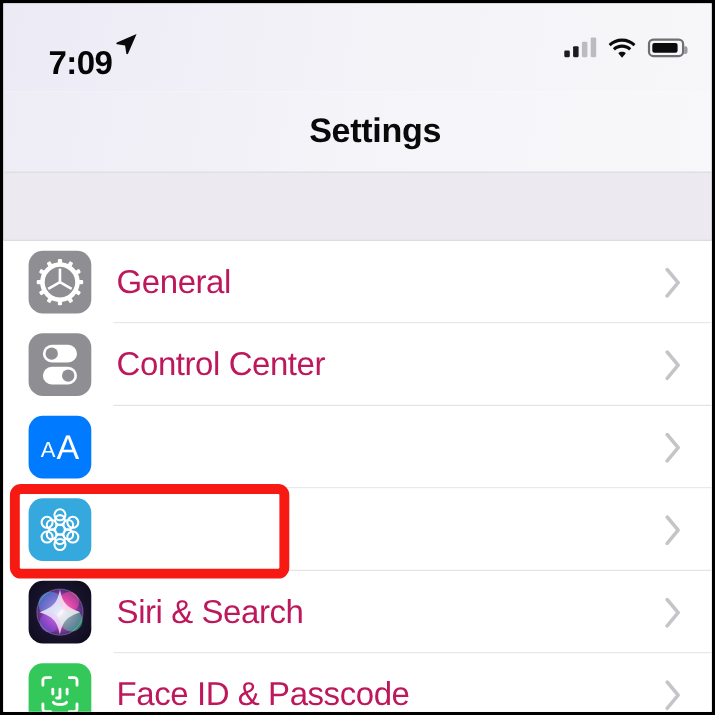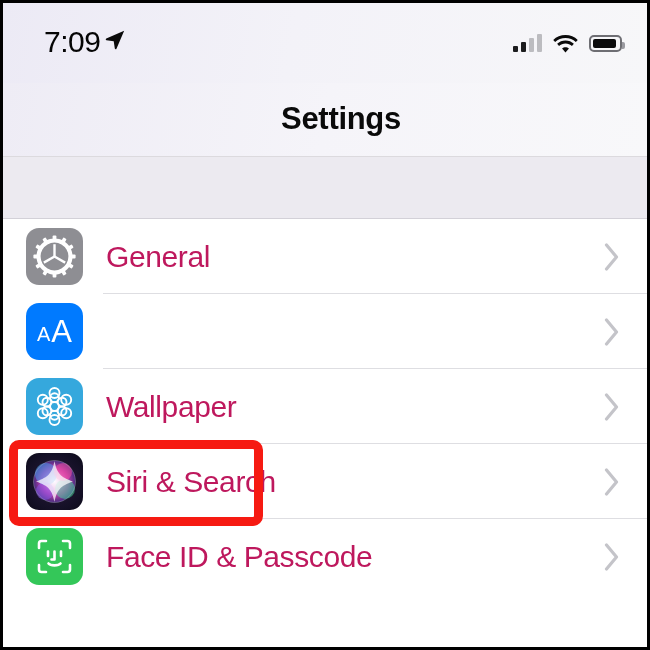--- a/index.html
+++ b/index.html
@@ -27,23 +27,23 @@
     position: absolute;
     top: 0; left: 0;
     width: 100%;
     height: 80px;
     background: linear-gradient(100deg, #eceaf5 0%, #f3f2f8 45%, #f7f7f9 100%);
     box-sizing: border-box;
   }
   .status-time {
     position: absolute;
     left: 41px;
-    top: 22px;
+    top: 38px;
     font-size: 30px;
-    font-weight: 400;
+    font-weight: 700;
     color: #050505;
     letter-spacing: -0.5px;
   }
   .loc-arrow {
     position: absolute;
     left: 101px;
     top: 26px;
     width: 22px;
     height: 22px;
   }
@@ -279,20 +279,35 @@
           </g>
         </svg>
       </div>
       <div class="row-label">General</div>
       <svg class="chevron" viewBox="0 0 16 28">
         <path d="M2.5 2 L12.5 14 L2.5 26" stroke="#c4c4c9" stroke-width="3.2" fill="none" stroke-linecap="round" stroke-linejoin="round"></path>
       </svg>
       <div class="divider"></div>
     </div>
 
+    <div class="row">
+      <div class="row-icon ic-control">
+        <svg class="ic-inner" viewBox="0 0 57 57">
+          <rect x="13" y="10.5" width="31" height="16" rx="8" fill="#ffffff"></rect>
+          <circle cx="21" cy="18.5" r="5.6" fill="#8e8e93"></circle>
+          <rect x="13" y="30.5" width="31" height="16" rx="8" fill="#ffffff"></rect>
+          <circle cx="36" cy="38.5" r="5.6" fill="#8e8e93"></circle>
+        </svg>
+      </div>
+      <div class="row-label">Control Center</div>
+      <svg class="chevron" viewBox="0 0 16 28">
+        <path d="M2.5 2 L12.5 14 L2.5 26" stroke="#c4c4c9" stroke-width="3.2" fill="none" stroke-linecap="round" stroke-linejoin="round"></path>
+      </svg>
+      <div class="divider"></div>
+    </div>
 
     <div class="row">
       <div class="row-icon ic-display">
         <div class="aa">
           <span class="small">A</span>
             <span class="big">A</span>
         </div>
       </div>
       <svg class="chevron" viewBox="0 0 16 28">
         <path d="M2.5 2 L12.5 14 L2.5 26" stroke="#c4c4c9" stroke-width="3.2" fill="none" stroke-linecap="round" stroke-linejoin="round"></path>
@@ -313,21 +328,20 @@
             <circle cx="20.9" cy="24.1" r="4.4"></circle>
             <circle cx="28.5" cy="15.0" r="5.0"></circle>
             <circle cx="40.2" cy="21.8" r="5.0"></circle>
             <circle cx="40.2" cy="35.2" r="5.0"></circle>
             <circle cx="28.5" cy="42.0" r="5.0"></circle>
             <circle cx="16.8" cy="35.2" r="5.0"></circle>
             <circle cx="16.8" cy="21.8" r="5.0"></circle>
           </g>
         </svg>
       </div>
-      <div class="row-label">Wallpaper</div>
       <svg class="chevron" viewBox="0 0 16 28">
         <path d="M2.5 2 L12.5 14 L2.5 26" stroke="#c4c4c9" stroke-width="3.2" fill="none" stroke-linecap="round" stroke-linejoin="round"></path>
       </svg>
       <div class="divider"></div>
     </div>
 
     <div class="row">
       <div class="row-icon ic-siri">
         <svg class="ic-inner" viewBox="0 0 57 57">
           <defs>

